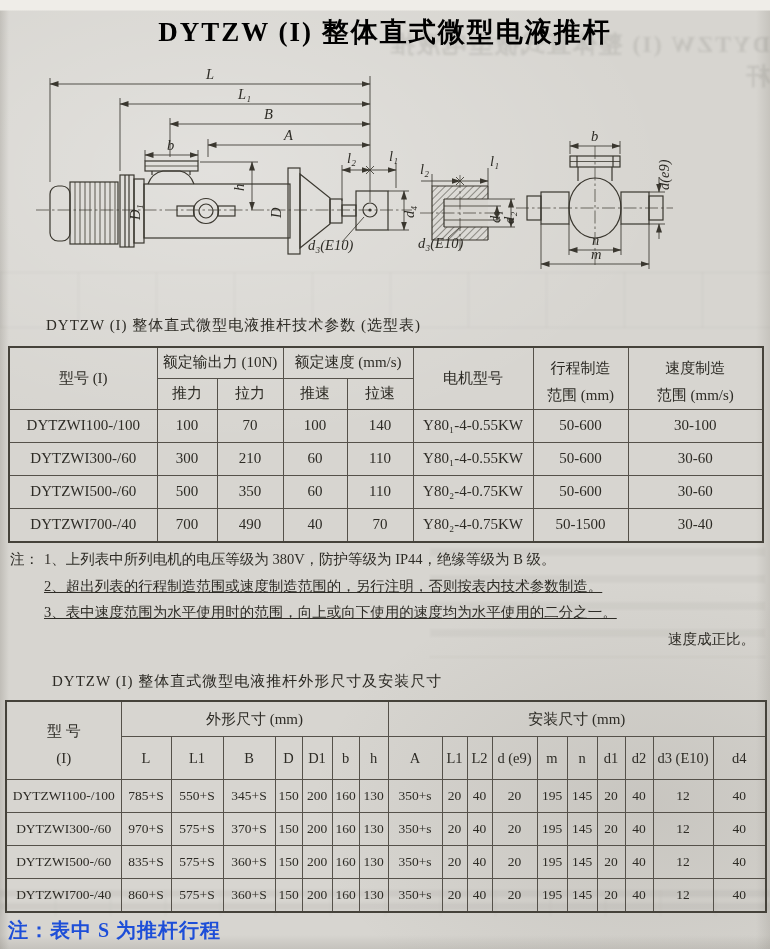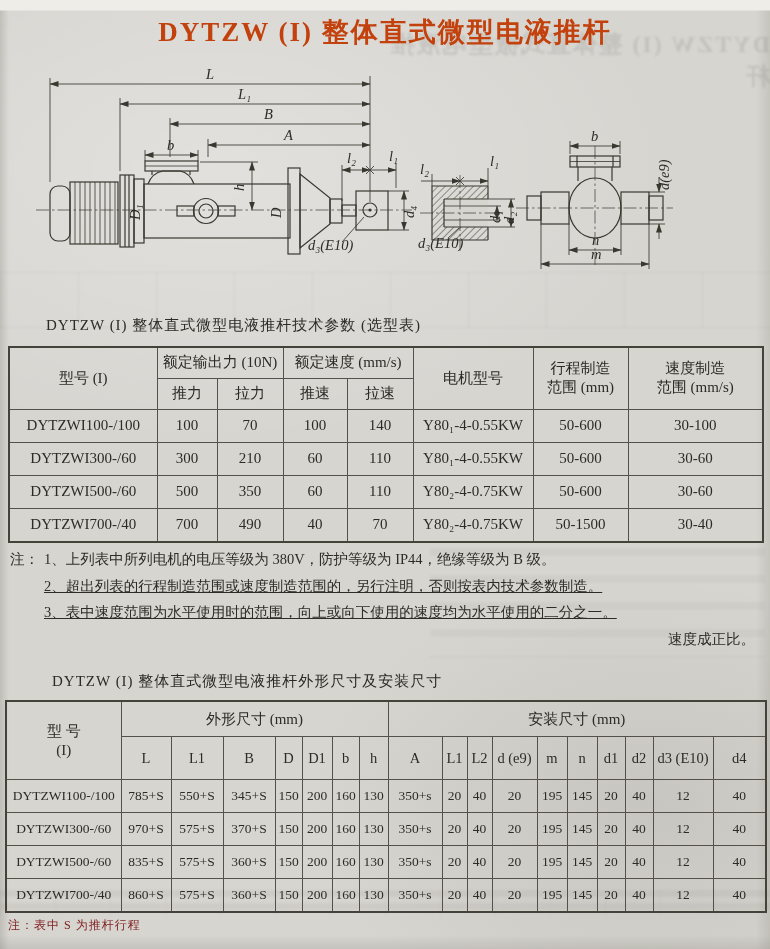--- a/index.html
+++ b/index.html
@@ -12,45 +12,45 @@
       linear-gradient(90deg,rgba(110,105,95,0.22),rgba(110,105,95,0) 9px),
       linear-gradient(270deg,rgba(110,105,95,0.16),rgba(110,105,95,0) 14px),
       linear-gradient(0deg,rgba(95,90,80,0.15),rgba(0,0,0,0) 14px),
       radial-gradient(700px 420px at 28% 18%,rgba(255,255,255,0.28),rgba(255,255,255,0) 65%),
       radial-gradient(560px 380px at 84% 85%,rgba(90,85,75,0.12),rgba(0,0,0,0) 60%),
       #d7d5d0;
   }
   .abs{position:absolute;}
   .title{
     top:14px;left:0;width:770px;text-align:center;
-    font-size:27px;font-weight:bold;letter-spacing:2px;color:#c2410c;
+    font-size:27px;font-weight:bold;letter-spacing:2px;color:#000000;
   }
   .caption{font-size:15px;color:#2d2b25;letter-spacing:1px;margin-left:38px;}
   
   table{border-collapse:collapse;table-layout:fixed;background:transparent;}
   .t1,.t2{border:2px solid #45423a;}
   .t1 th,.t1 td,.t2 th,.t2 td{
     border:1px solid #55514a;text-align:center;vertical-align:middle;
     font-weight:normal;padding:0 1px;overflow:hidden;white-space:nowrap;
   }
   .t1{font-size:15px;}
   .t1 .hd{height:31px;}
   .t1 .dr td{height:32px;}
   .t2{font-size:13.5px;}
   .t2 .hd1 th{height:34px;font-size:15px;}
   .t2 .hd2 th{height:42px;font-size:14.5px;}
   .t2 .dr td{height:32px;}
-  .two-line div{line-height:19px;}
+  .two-line div{line-height:19px;margin-top:8px;}
   
   .notes{font-size:14.5px;line-height:26.5px;color:#2e2c26;}
   .notes .row{display:flex;}
   .notes .lab{flex:0 0 34px;}
   .notes .ind{margin-left:34px;text-decoration:underline;}
   .notes .ind2{margin-left:60px;text-align:right;}
-  .note2{font-size:12px;color:#7f1d1d;letter-spacing:1px;}
+  .note2{font-size:20px;color:#1d4ed8;letter-spacing:1px;font-weight:bold;}
   
   .obj{stroke:#3a372f;stroke-width:1.2;fill:none;}
   .dim line,.dim path{stroke:#3a372f;stroke-width:0.85;fill:none;}
   .cl{stroke:#3a372f;stroke-width:0.7;stroke-dasharray:13 3 2.5 3;}
   .lbl{font-family:"Liberation Serif",serif;font-style:italic;font-size:14.5px;fill:#2d2b25;stroke:none;}
   
   .ghost{color:rgba(70,66,58,0.13);filter:blur(1.1px);transform:scaleX(-1);font-weight:bold;pointer-events:none;}
   .gband{pointer-events:none;filter:blur(0.8px);}
   .gb1{left:0;top:272px;width:770px;height:56px;opacity:0.5;
     background:

